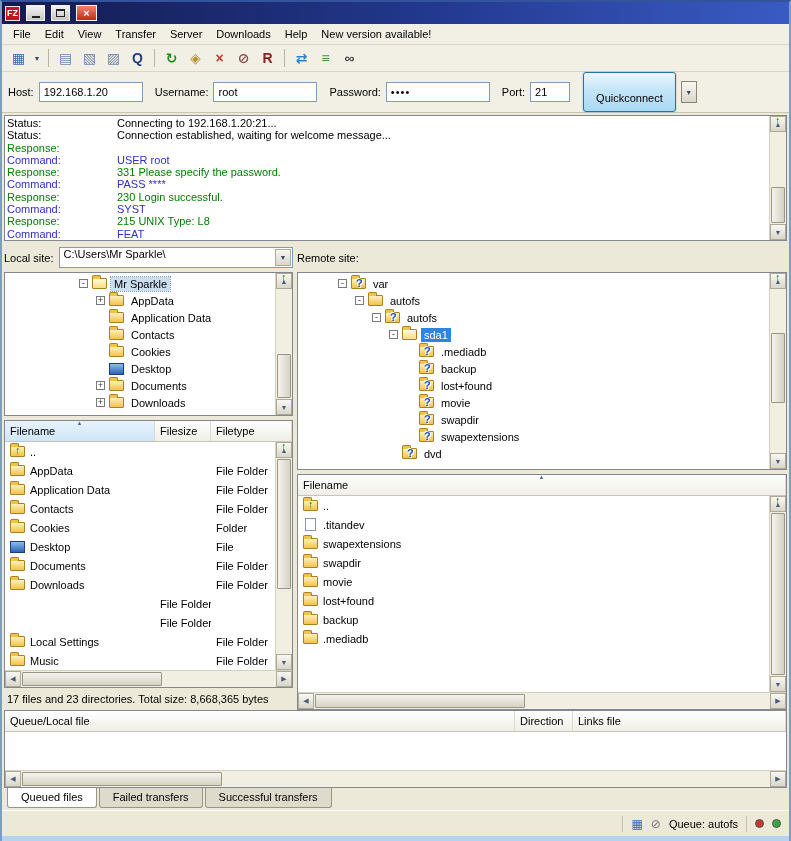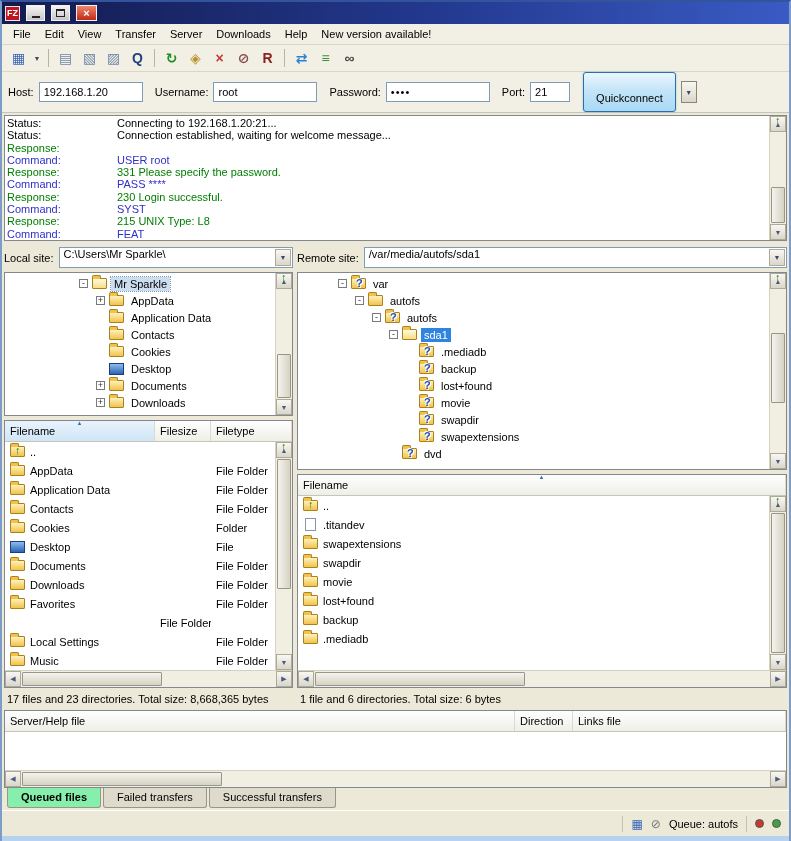--- a/index.html
+++ b/index.html
@@ -86,21 +86,21 @@
 .queue{flex:0 0 78px;margin:0 2px;display:flex;flex-direction:column;border:1px solid #828790;background:#fff}
 .qhead{flex:0 0 21px;display:flex;background:linear-gradient(#FEFEFE,#EFEFE8);border-bottom:1px solid #C9C5B5}
 .qhcell{padding:4px 5px 0 5px;border-right:1px solid #DCD8CC;overflow:hidden;white-space:nowrap}
 .qhcell:nth-child(1){width:510px;flex:0 0 auto}
 .qhcell:nth-child(2){width:58px;flex:0 0 auto}
 .qhcell:nth-child(3){flex:1}
 .qbody{flex:1}
 
 .tabs{flex:0 0 22px;display:flex;align-items:flex-start;padding:0 5px;gap:2px;background:#ECE9D8}
 .tab{padding:3px 13px 4px 13px;border:1px solid #9A9686;border-top:none;background:#DFDBCC;border-radius:0 0 3px 3px;white-space:nowrap}
-.tab.active{background:#86efac;font-weight:bold}
+.tab.active{background:#ffffff;font-weight:normal}
 
 .statusbar{flex:0 0 26px;display:flex;align-items:center;padding:0 8px;gap:8px;border-top:1px solid #FFFFFF;background:#ECE9D8}
 .sspacer{flex:1}
 .ssep{width:1px;height:16px;background:#C6C2B2}
 .sbico{font-size:12px}
 .led{width:9px;height:9px;border-radius:50%;border:1px solid #555;flex:0 0 auto}
 .bstrip{flex:0 0 5px;background:#B7D2EE}
 </style>
 </head>
 <body>
@@ -341,24 +341,20 @@
             </div>
             <div class="lrow">
               <span class="lcell">
                 <span class="ic ic-folder"></span>
                 <span>Downloads</span>
               </span>
               <span class="lcell"></span>
               <span class="lcell">File Folder</span>
             </div>
             <div class="lrow">
-              <span class="lcell">
-                <span class="ic ic-folder"></span>
-                <span>Favorites</span>
-              </span>
               <span class="lcell"></span>
               <span class="lcell">File Folder</span>
             </div>
             <div class="lrow">
               <span class="lcell"></span>
               <span class="lcell">File Folder</span>
             </div>
             <div class="lrow">
               <span class="lcell">
                 <span class="ic ic-folder"></span>
@@ -383,24 +379,20 @@
         </div>
       </div>
       <div class="pstatus">17 files and 23 directories. Total size: 8,668,365 bytes</div>
     </div>
 
     <div class="splitcol"></div>
 
     <div class="col-right">
       <div class="sitebar">
         <span>Remote site:</span>
-        <div class="combo">
-          <span>/var/media/autofs/sda1</span>
-          <span class="drop">▼</span>
-        </div>
       </div>
       <div class="tree t-remote">
         <div class="tree-inner">
             <div class="trow" style="padding-left: 38px;">
               <span class="exp">-</span>
               <span class="ic ic-folder q"></span>
               <span class="tlabel">var</span>
             </div>
             <div class="trow" style="padding-left: 55px;">
               <span class="exp">-</span>
@@ -518,28 +510,27 @@
                 <span>.mediadb</span>
               </span>
             </div>
           </div>
         <div class="hsb">
           <span class="sb-btn left">◀</span>
           <span class="sb-btn right">▶</span>
           <span class="sb-thumb" style="left:17px;width:210px"></span>
         </div>
       </div>
-      <div class="pstatus">1 file and 6 directories. Total size: 6 bytes</div>
     </div>
 
   </div>
 
   <div class="queue">
     <div class="qhead">
-        <span class="qhcell">Server/Help file</span>
+        <span class="qhcell">Queue/Local file</span>
         <span class="qhcell">Direction</span>
         <span class="qhcell">Links file</span>
       </div>
     <div class="qbody"></div>
     <div class="hsb">
       <span class="sb-btn left">◀</span>
       <span class="sb-btn right">▶</span>
       <span class="sb-thumb" style="left:17px;width:200px"></span>
     </div>
   </div>

